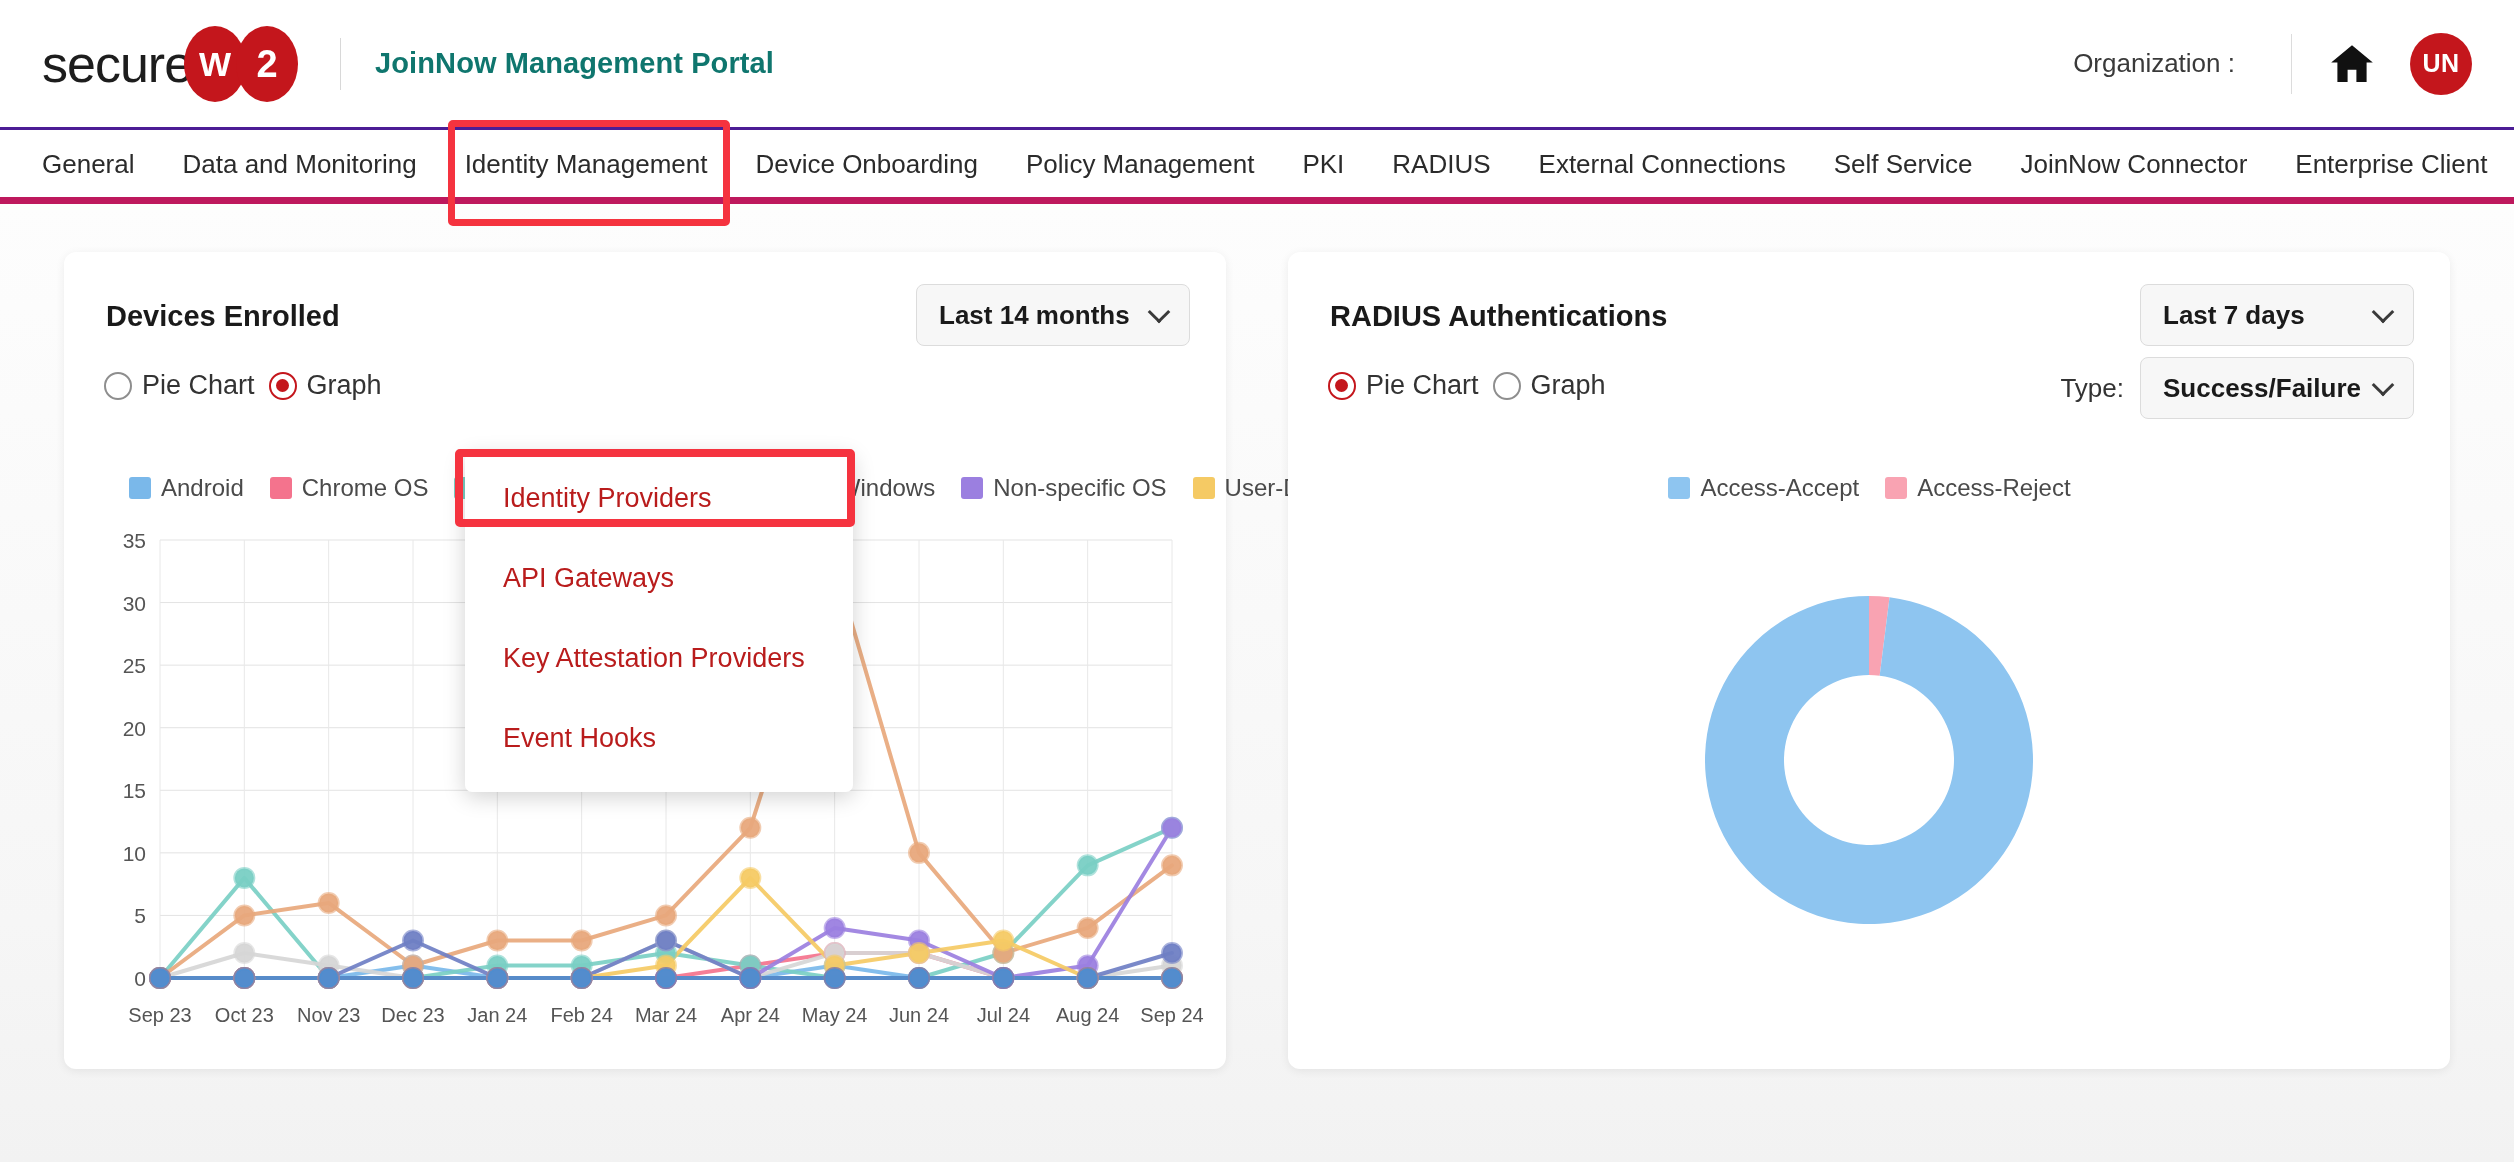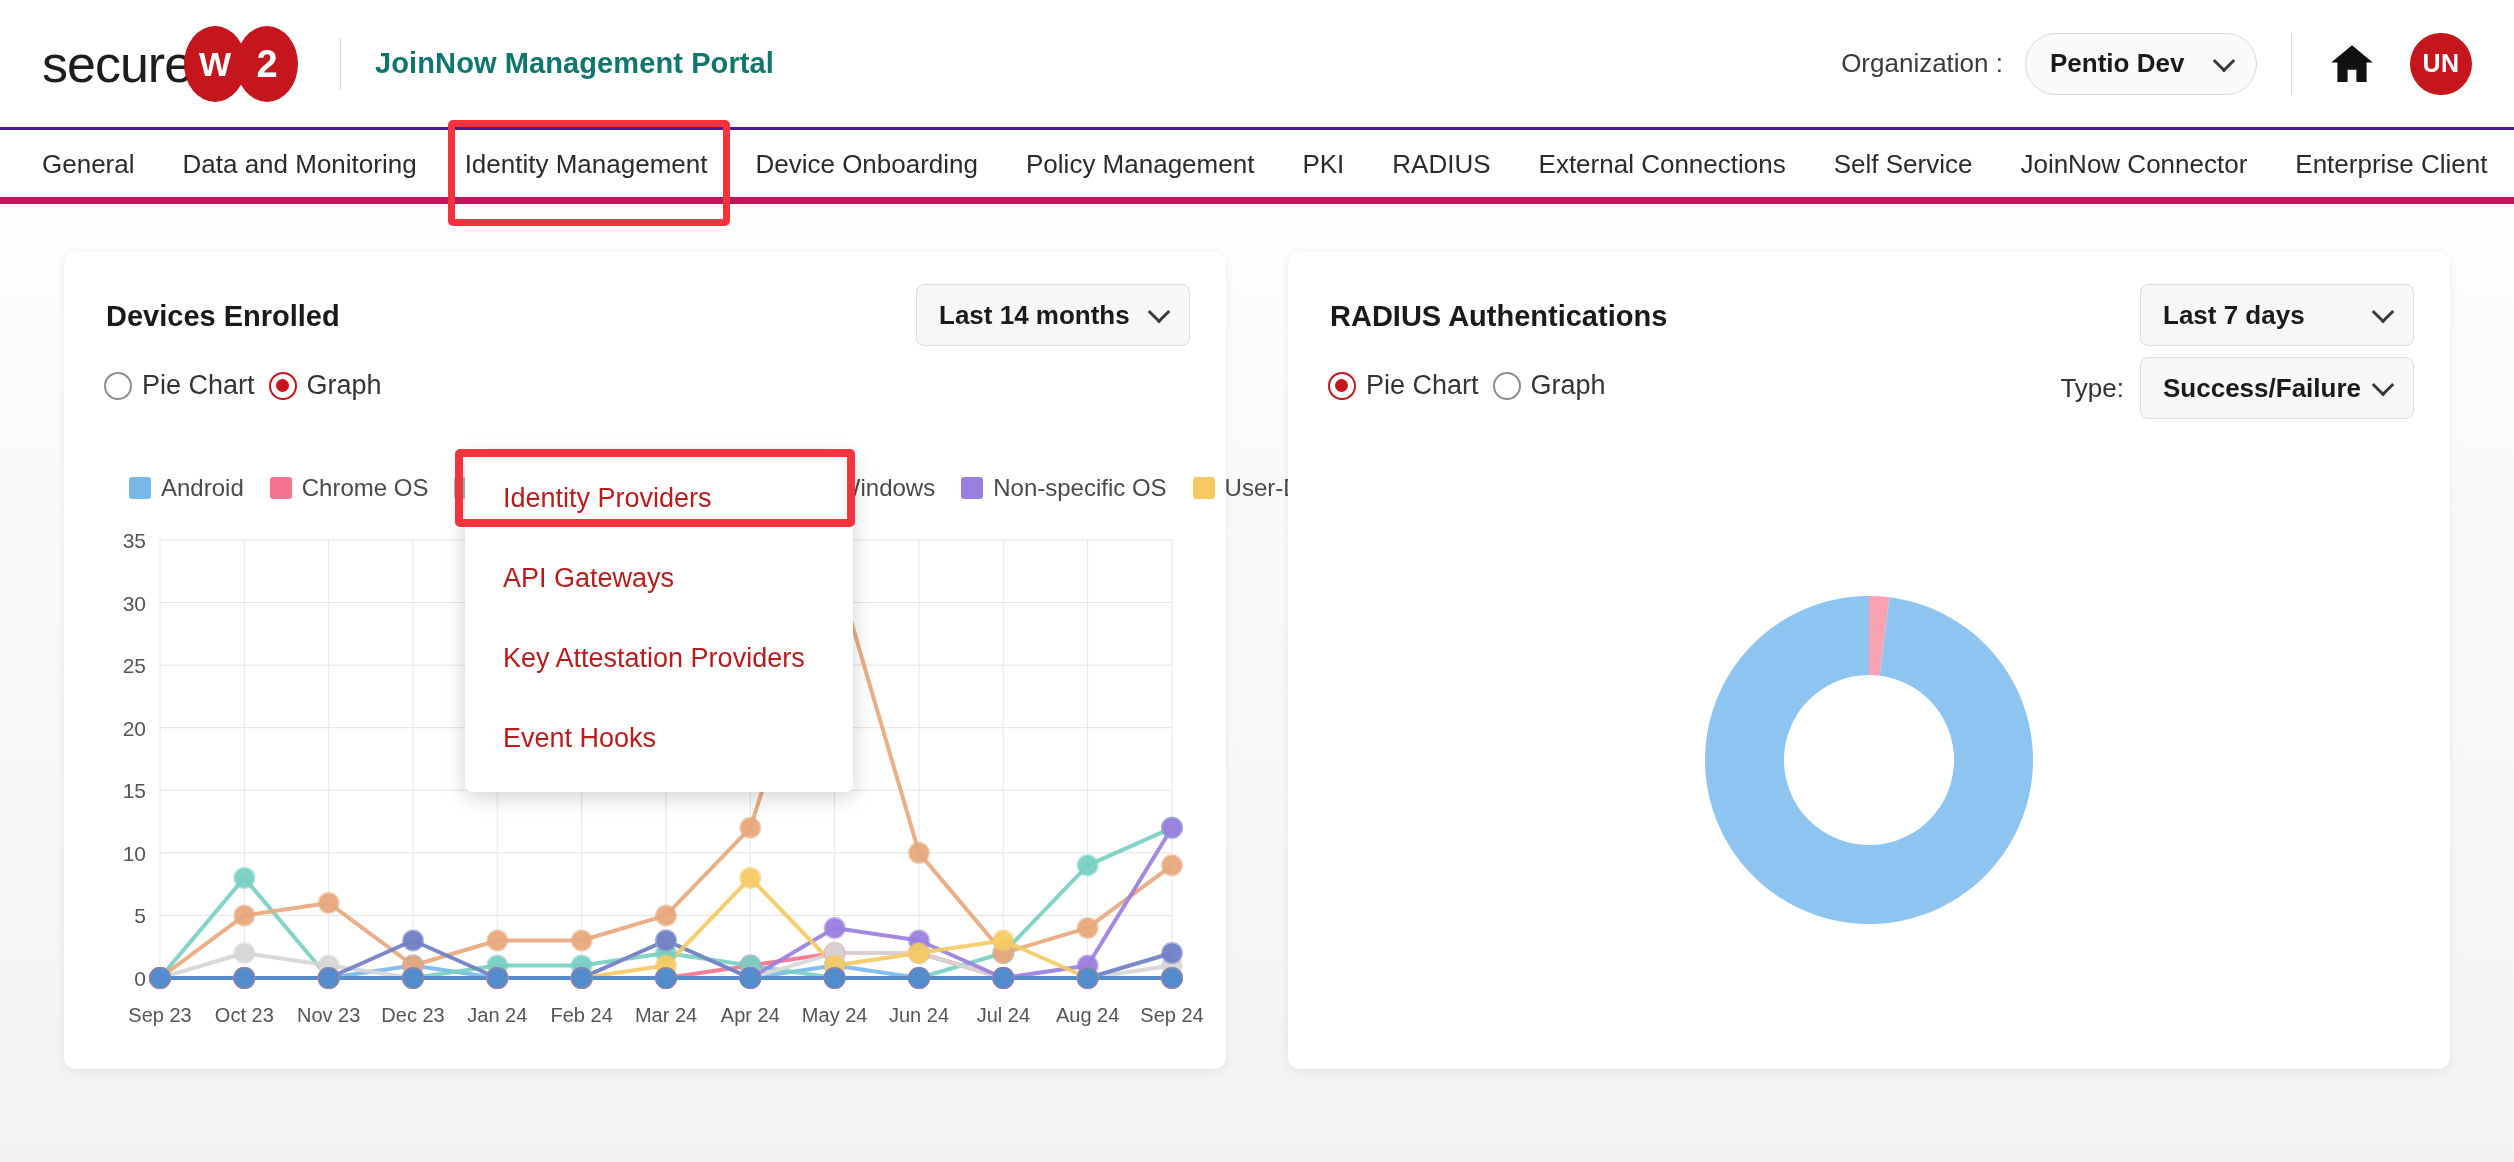--- a/index.html
+++ b/index.html
@@ -161,24 +161,20 @@
         <span class="bubble b2">
           <span class="glyph">2</span>
         </span>
       </span>
     </div>
     <div class="hdr-divider"></div>
     <div class="portal-title">JoinNow Management Portal</div>
 
     <div class="hdr-right">
       <span class="org-label">Organization :</span>
-      <div class="org-select">
-        <span class="val">Pentio Dev</span>
-        <span class="chev"></span>
-      </div>
       <div class="hdr-divider2"></div>
       <span class="home-icon">
         <svg width="52" height="48" viewBox="0 0 24 24" aria-hidden="true">
           <path d="M12 2.6 1.6 11.2h3.1V21h5.1v-6.1h4.4V21h5.1v-9.8h3.1z" fill="#111"></path>
         </svg>
       </span>
       <div class="avatar">
         <span>UN</span>
       </div>
     </div>
@@ -608,20 +604,30 @@
       </div>
 
       <div class="type-row">
         <span class="type-label">Type:</span>
         <div class="type-select">
           <span class="val">Success/Failure</span>
           <span class="chev"></span>
         </div>
       </div>
 
+      <div class="legend" id="legend-radius">
+          <div class="legend-item">
+            <span class="legend-swatch" style="background: rgb(142, 197, 240);"></span>
+            <span class="legend-label">Access-Accept</span>
+          </div>
+          <div class="legend-item">
+            <span class="legend-swatch" style="background: rgb(249, 163, 178);"></span>
+            <span class="legend-label">Access-Reject</span>
+          </div>
+        </div>
 
       <div class="donut-wrap">
         <svg id="svg-donut" width="500" height="500" viewBox="0 0 500 500">
             <path d="M 250 86 A 164 164 0 0 1 270.5546503045459 87.29318898442563 L 260.65332485296585 165.67025038826938 A 85 85 0 0 0 250 165 Z" fill="#f9a3b2"></path>
             <path d="M 270.5546503045459 87.29318898442563 A 164 164 0 1 1 249.99999999999997 86 L 249.99999999999997 165 A 85 85 0 1 0 260.65332485296585 165.67025038826938 Z" fill="#8ec5f0"></path>
           </svg>
       </div>
     </div>
 
     <div class="dropdown">

